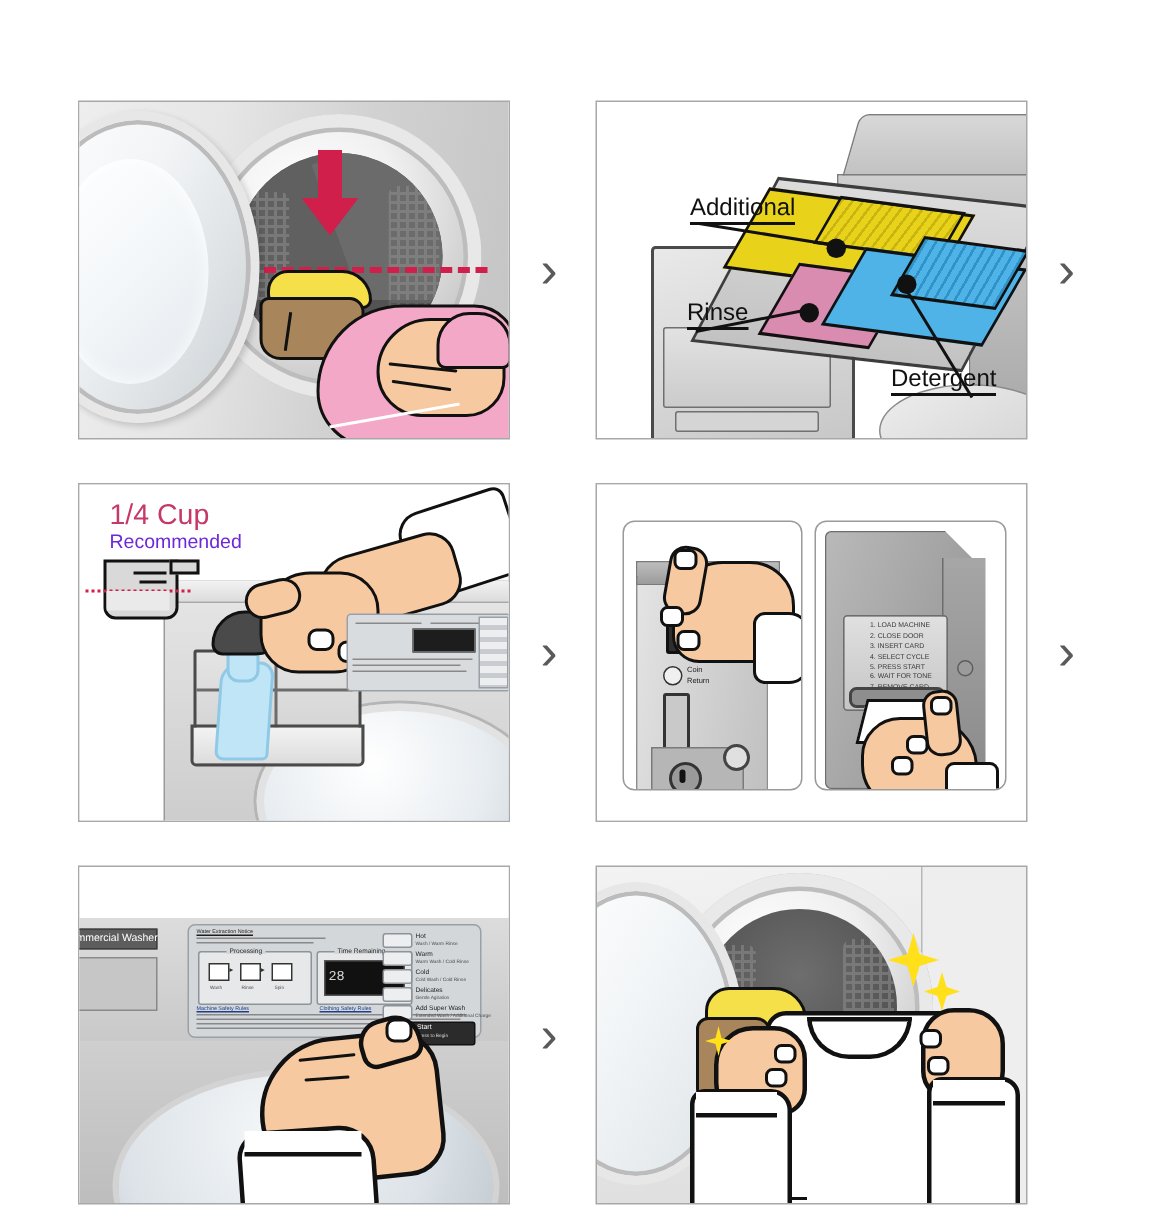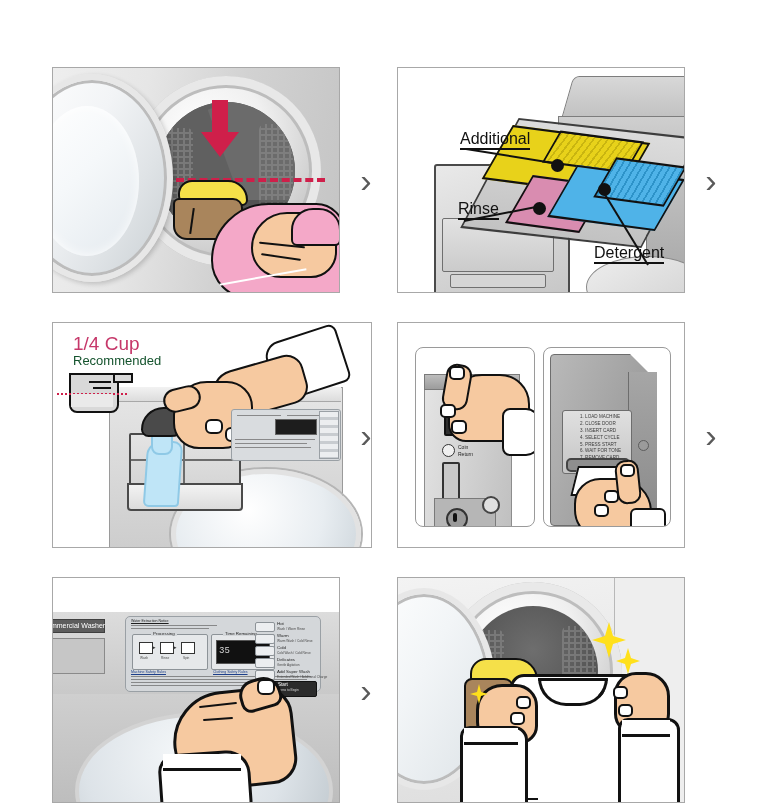--- a/index.html
+++ b/index.html
@@ -65,21 +65,21 @@
   .arrowDown{position:absolute;}
   .dashLine{position:absolute;height:0;border-top:4px dashed #cf1f4a;}
 
   
   .p2bg{position:absolute;left:0;top:0;width:100%;height:100%;background:#ffffff;}
   .p2label{font-size:16px;color:#111;font-family:"Liberation Sans", sans-serif;}
   .dot{position:absolute;width:13px;height:13px;border-radius:50%;background:#111;}
 
   
   .cupTxt1{font-size:19px;color:#c6386a;font-family:"Liberation Sans", sans-serif;}
-  .cupTxt2{font-size:13px;color:#14532d;font-family:"Liberation Sans", sans-serif;}
+  .cupTxt2{font-size:13px;color:#6d28d9;font-family:"Liberation Sans", sans-serif;}
 
   
   .subpanel{position:absolute;border:1px solid #9a9a9a;border-radius:8px;background:#fff;overflow:hidden;}
   .tiny{font-size:4.6px;line-height:1.5;color:#3a3a3a;font-family:"Liberation Sans", sans-serif;}
   .micro{font-size:5px;color:#222;font-family:"Liberation Sans", sans-serif;}
 
   
   .cpBox{position:absolute;background:#d4d7da;border:1px solid #9aa0a5;border-radius:5px;}
   .cpBtn{position:absolute;background:#eceef0;border:1px solid #8d9398;border-radius:2px;}
   .cpLbl{position:absolute;font-size:4.4px;color:#1d1d1d;font-family:"Liberation Sans", sans-serif;white-space:nowrap;}
@@ -170,21 +170,21 @@
       <line x1="250" y1="197" x2="203" y2="120" stroke="#111" stroke-width="2"></line>
     </svg>
 
     <div class="lbl ul p2label" style="left:62px;top:62px;">Additional</div>
     <div class="lbl ul p2label" style="left:60px;top:132px;">Rinse</div>
     <div class="lbl ul p2label" style="left:196px;top:176px;">Detergent</div>
   </div>
 
   <div class="chev" style="left:700px;top:162px;font-size:34px;">›</div>
 
-  <div class="panel" style="left:52px;top:322px;width:320px;height:226px;">
+  <div class="panel" style="left:52px;top:322px;width:288px;height:226px;">
     <div style="position:absolute;inset:0;background:#ffffff;"></div>
 
     <div style="position:absolute;left:56px;top:64px;width:232px;height:162px;background:linear-gradient(180deg,#e6e6e6,#cdcdcd);border:1px solid #9a9a9a;"></div>
     <div style="position:absolute;left:56px;top:64px;width:232px;height:14px;background:linear-gradient(180deg,#f2f2f2,#dcdcdc);border-bottom:1px solid #a8a8a8;"></div>
     <div style="position:absolute;left:118px;top:146px;width:180px;height:120px;border-radius:50%;
          background:radial-gradient(circle at 40% 30%,#ffffff,#e8edf1 55%,#c7d0d6 100%);border:5px solid #e2e2e2;box-shadow:0 0 0 2px #b5b5b5;"></div>
 
     <div style="position:absolute;left:76px;top:110px;width:108px;height:72px;background:linear-gradient(180deg,#e4e4e4,#cfcfcf);border:2px solid #4a4a4a;border-radius:2px 2px 5px 5px;"></div>
     <div style="position:absolute;left:130px;top:112px;width:2px;height:50px;background:#6c6c6c;"></div>
     <div style="position:absolute;left:78px;top:136px;width:104px;height:2px;background:#6c6c6c;"></div>
@@ -312,21 +312,21 @@
     <div style="position:absolute;left:100px;top:67px;width:4px;height:4px;color:#333;font-size:5px;line-height:4px;">▸</div>
     <div style="position:absolute;left:121px;top:67px;width:4px;height:4px;color:#333;font-size:5px;line-height:4px;">▸</div>
     <div class="cpSub" style="left:87px;top:78px;">Wash</div>
     <div class="cpSub" style="left:108px;top:78px;">Rinse</div>
     <div class="cpSub" style="left:130px;top:78px;">Spin</div>
 
     <div style="position:absolute;left:158px;top:56px;width:62px;height:34px;border:1px solid #8d9398;border-radius:2px;background:#e6e8ea;"></div>
     <div class="cpLbl" style="left:170px;top:53px;background:#d4d7da;padding:0 2px;">Time Remaining</div>
     <div class="lcd" style="left:163px;top:62px;width:52px;height:22px;"></div>
     <div style="position:absolute;left:166px;top:66px;font-size:9px;color:#d8d8d8;line-height:14px;
-         font-family:'Liberation Mono',monospace;">35</div>
+         font-family:'Liberation Mono',monospace;">28</div>
 
     <div style="position:absolute;left:78px;top:92px;font-size:3.6px;color:#1d3f8a;text-decoration:underline;
          font-family:'Liberation Sans',sans-serif;white-space:nowrap;">Machine Safety Rules</div>
     <div style="position:absolute;left:160px;top:92px;font-size:3.6px;color:#1d3f8a;text-decoration:underline;
          font-family:'Liberation Sans',sans-serif;white-space:nowrap;">Clothing Safety Rules</div>
     <div class="blurline" style="left:78px;top:98px;width:180px;"></div>
     <div class="blurline" style="left:78px;top:101px;width:176px;"></div>
     <div class="blurline" style="left:78px;top:104px;width:172px;"></div>
     <div class="blurline" style="left:78px;top:107px;width:130px;"></div>
 

